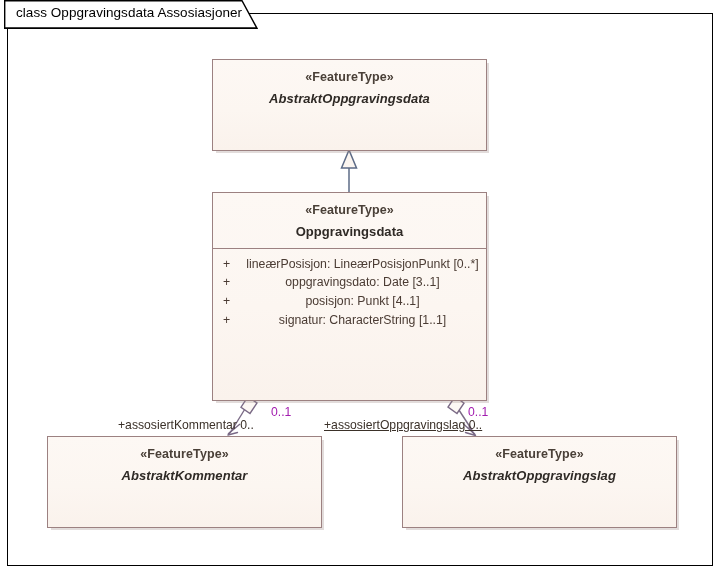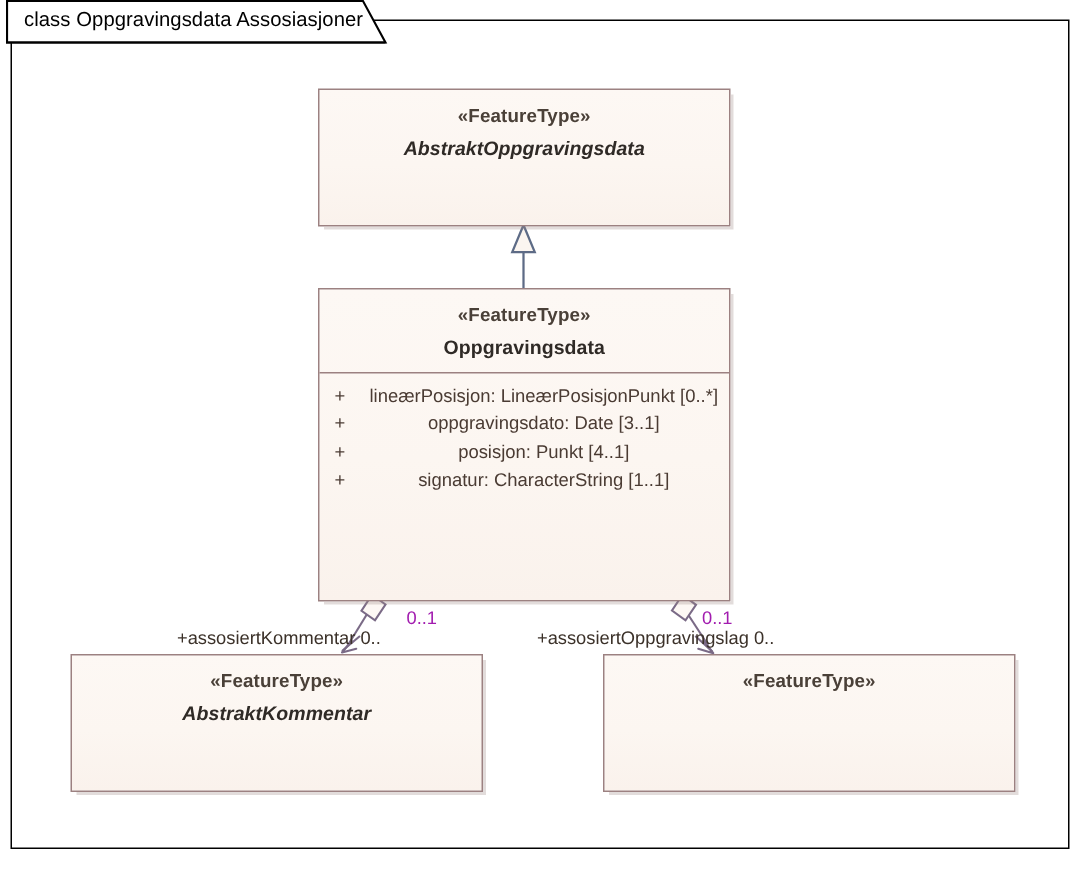--- a/index.html
+++ b/index.html
@@ -221,22 +221,23 @@
   <div class="uml-class" style="left:47px; top:436px; width:275px; height:92px;">
     <div class="uml-header">
       <span class="stereotype">«FeatureType»</span>
       <span class="classname abstract">AbstraktKommentar</span>
     </div>
   </div>
 
   <div class="uml-class" style="left:402px; top:436px; width:275px; height:92px;">
     <div class="uml-header">
       <span class="stereotype">«FeatureType»</span>
+      <span class="classname abstract">AbstraktOppgravingslag</span>
     </div>
   </div>
 
   <span class="assoc-label" style="left:97px; top:418px;margin-left:21px;">+assosiertKommentar 0..</span>
   <span class="mult-label" style="left:271px; top:405px;">0..1</span>
 
-  <span class="assoc-label" style="left:358px; top:418px;">+assosiertOppgravingslag 0..</span>
+  <span class="assoc-label" style="left:324px; top:418px;text-decoration:underline;">+assosiertOppgravingslag 0..</span>
   <span class="mult-label" style="left:468px; top:405px;">0..1</span>
 
 </div>
 
 </body></html>

